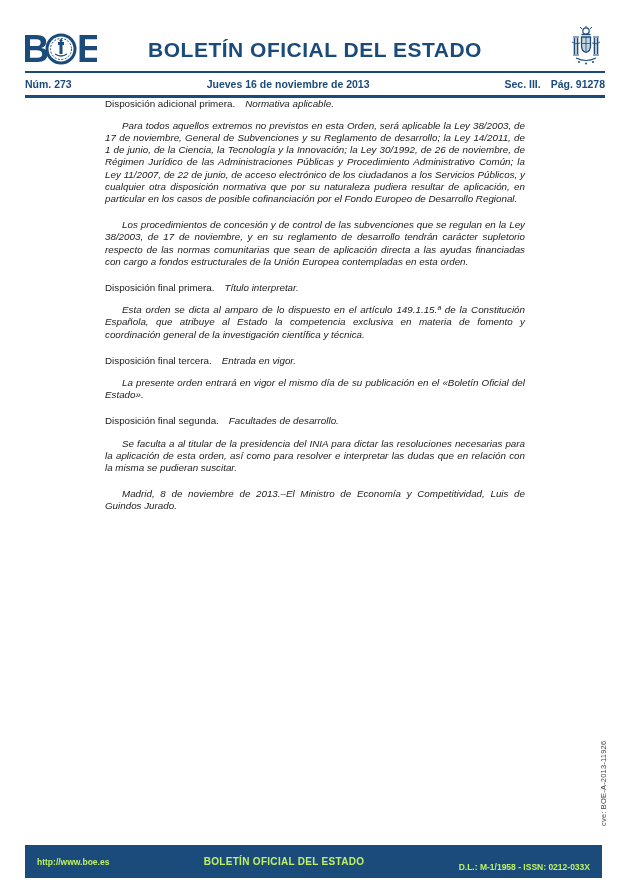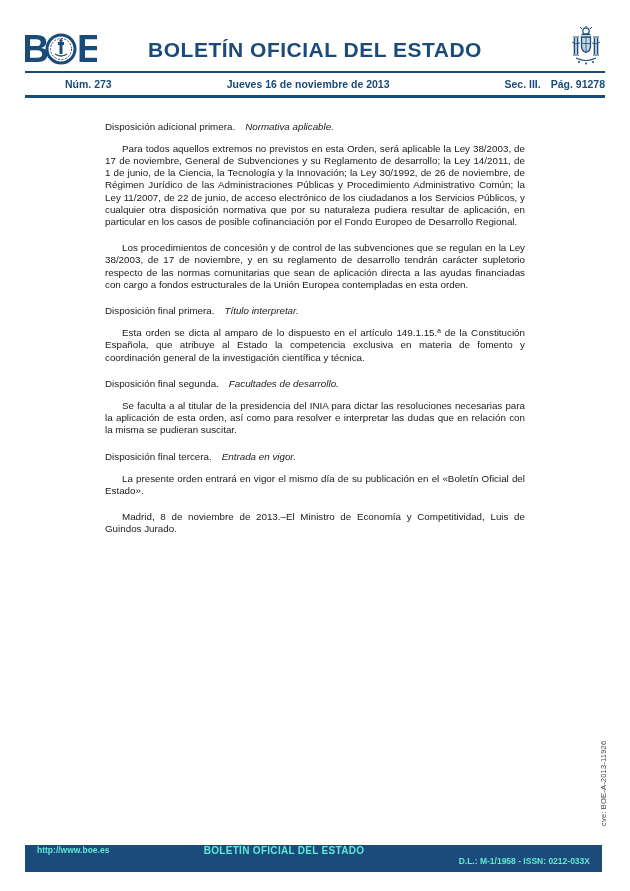--- a/index.html
+++ b/index.html
@@ -38,68 +38,68 @@
   }
   .rule-thin { height: 2px; }
   .rule-thick { height: 2.5px; }
   .meta-row {
     display: flex; align-items: center;
     margin: 0 25px;
     height: 22px;
     font-size: 10.5px; font-weight: bold;
     color: #1b4b7a;
   }
-  .meta-issue { flex: 0 0 auto; margin-left: 40px; }
+  .meta-issue { flex: 0 0 auto; }
   .meta-date { flex: 1 1 auto; text-align: center; }
   .meta-secpage { flex: 0 0 auto; }
   .meta-secpage .sec { margin-right: 10px; }
   
   .doc-body {
     margin: 0 105px;
-    padding-top: 23px;
     font-size: 9.8px;
     line-height: 12.2px;
     text-align: justify;
   }
   .section-heading {
     text-align: left;
     padding-left: 13px;
     text-indent: -13px;
     margin-bottom: 10px;
   }
   .section-heading .h-title { font-style: italic; }
   .section-heading .h-gap { display: inline-block; width: 10px; }
   .doc-body p.para {
     text-indent: 17px;
     margin-bottom: 11px;
+    font-style: italic;
   }
   .doc-body .sect { margin-bottom: 14px; }
   
   .cve {
     position: absolute;
     top: 742px;
     right: 22px;
     height: 84px;
     writing-mode: vertical-rl;
     transform: rotate(180deg);
     font-size: 7.5px;
     color: #444444;
     letter-spacing: 0.2px;
     white-space: nowrap;
   }
   
   .footer-bar {
     position: absolute;
     left: 25px; right: 28px;
     top: 845px;
-    height: 27px;
+    height: 33px;
     background: #1b4b7a;
-    color: #5eead4;
+    color: #bef264;
     display: flex;
-    align-items: flex-start;
+    align-items: center;
     padding: 0 12px;
   }
   .footer-url { flex: 0 0 auto; font-size: 8.5px; font-weight: bold; }
   .footer-title { flex: 1 1 auto; text-align: center; font-size: 10px; font-weight: bold; letter-spacing: 0.3px; }
   .footer-legal { flex: 0 0 auto; font-size: 8.5px; font-weight: bold; margin-top: 11px; }
 </style>
 </head>
 <body>
 
 <div class="page">
@@ -164,27 +164,27 @@
     <div class="sect">
       <p class="para">Los procedimientos de concesión y de control de las subvenciones que se regulan en la Ley 38/2003, de 17 de noviembre, y en su reglamento de desarrollo tendrán carácter supletorio respecto de las normas comunitarias que sean de aplicación directa a las ayudas financiadas con cargo a fondos estructurales de la Unión Europea contempladas en esta orden.</p>
     </div>
 
     <div class="sect">
       <p class="section-heading"><span>Disposición final primera.</span><span class="h-gap"></span><span class="h-title">Título interpretar.</span></p>
       <p class="para">Esta orden se dicta al amparo de lo dispuesto en el artículo 149.1.15.ª de la Constitución Española, que atribuye al Estado la competencia exclusiva en materia de fomento y coordinación general de la investigación científica y técnica.</p>
     </div>
 
     <div class="sect">
-      <p class="section-heading"><span>Disposición final segunda.</span><span class="h-gap"></span><span class="h-title">Facultades de desarrollo.</span></p>
-      <p class="para">Se faculta a al titular de la presidencia del INIA para dictar las resoluciones necesarias para la aplicación de esta orden, así como para resolver e interpretar las dudas que en relación con la misma se pudieran suscitar.</p>
+      <p class="section-heading"><span>Disposición final tercera.</span><span class="h-gap"></span><span class="h-title">Entrada en vigor.</span></p>
+      <p class="para">La presente orden entrará en vigor el mismo día de su publicación en el «Boletín Oficial del Estado».</p>
     </div>
 
     <div class="sect">
-      <p class="section-heading"><span>Disposición final tercera.</span><span class="h-gap"></span><span class="h-title">Entrada en vigor.</span></p>
-      <p class="para">La presente orden entrará en vigor el mismo día de su publicación en el «Boletín Oficial del Estado».</p>
+      <p class="section-heading"><span>Disposición final segunda.</span><span class="h-gap"></span><span class="h-title">Facultades de desarrollo.</span></p>
+      <p class="para">Se faculta a al titular de la presidencia del INIA para dictar las resoluciones necesarias para la aplicación de esta orden, así como para resolver e interpretar las dudas que en relación con la misma se pudieran suscitar.</p>
     </div>
 
     <p class="para">Madrid, 8 de noviembre de 2013.–El Ministro de Economía y Competitividad, Luis de Guindos Jurado.</p>
 
   </div>
 
   <div class="cve">cve: BOE-A-2013-11926</div>
 
   <div class="footer-bar">
     <span class="footer-url">http://www.boe.es</span>

